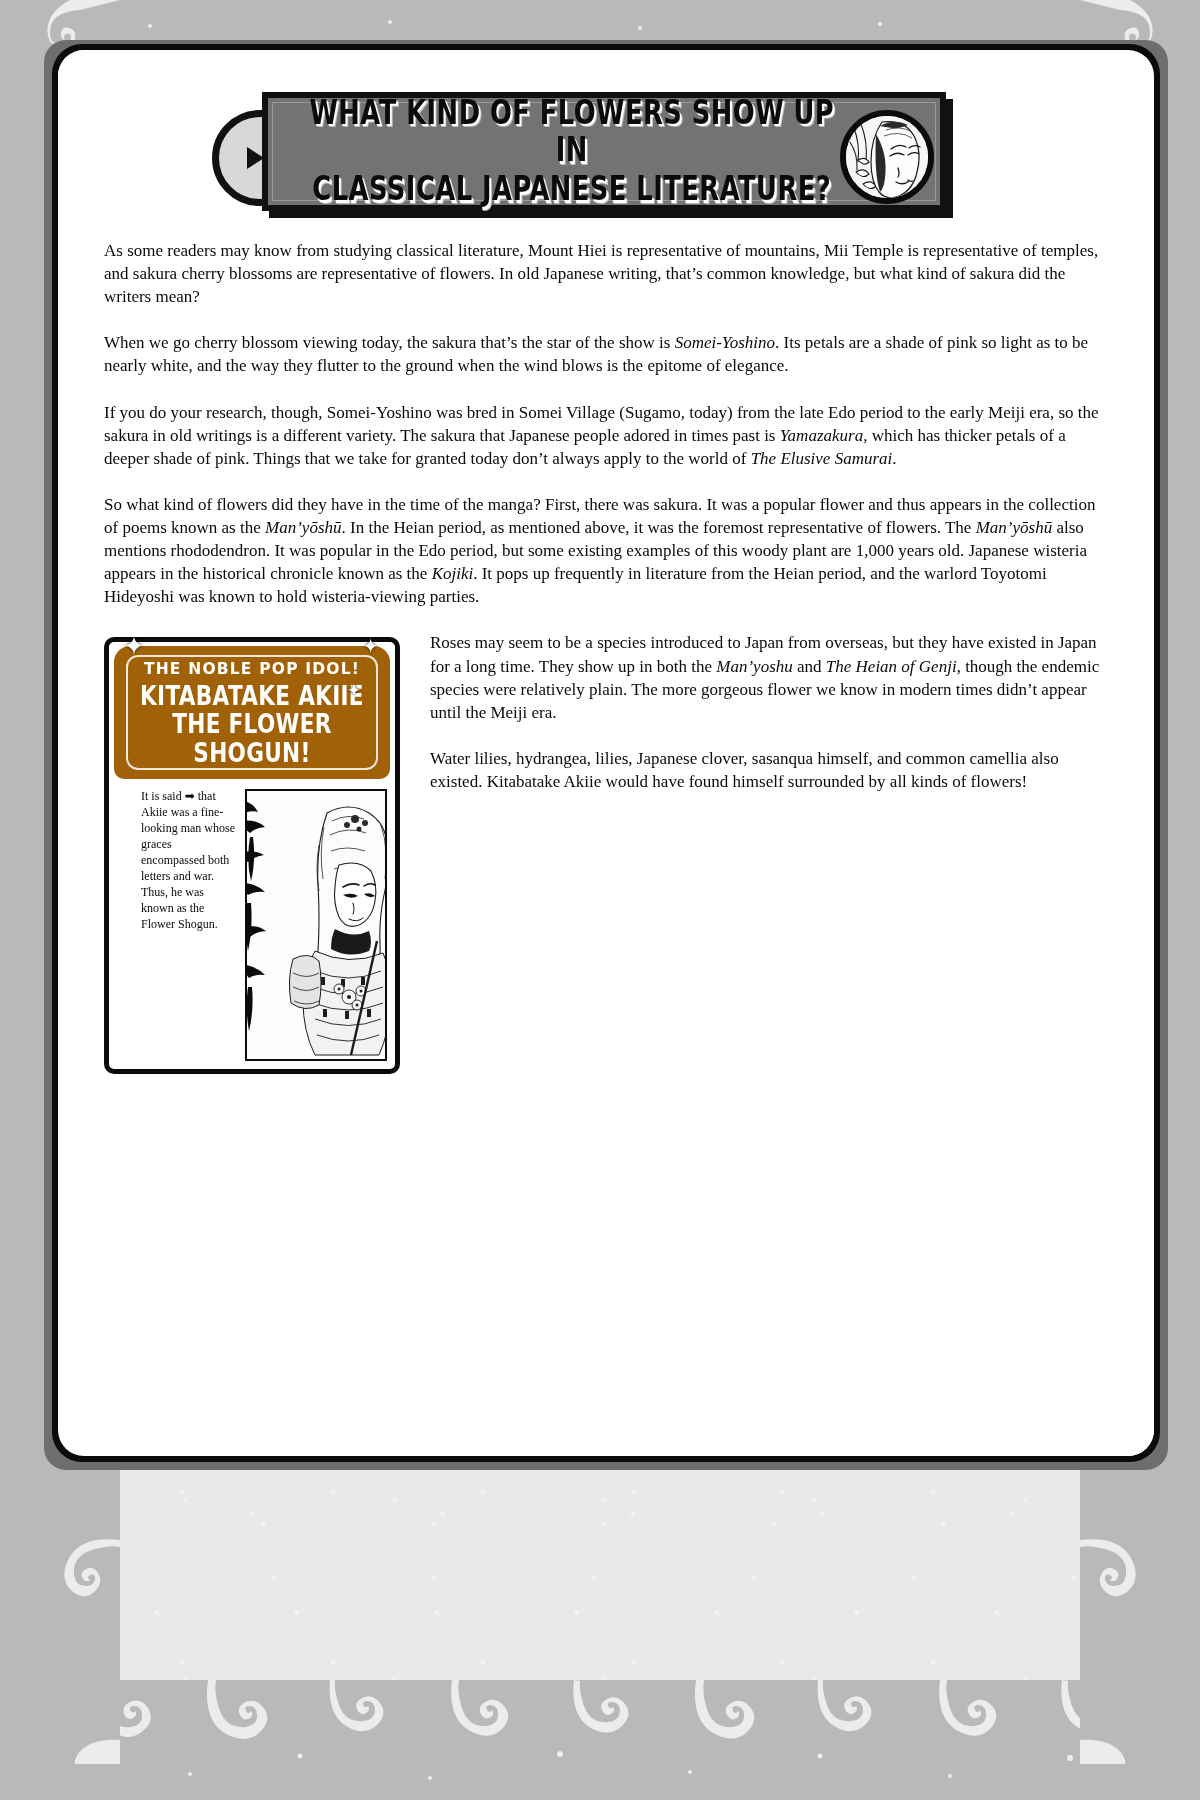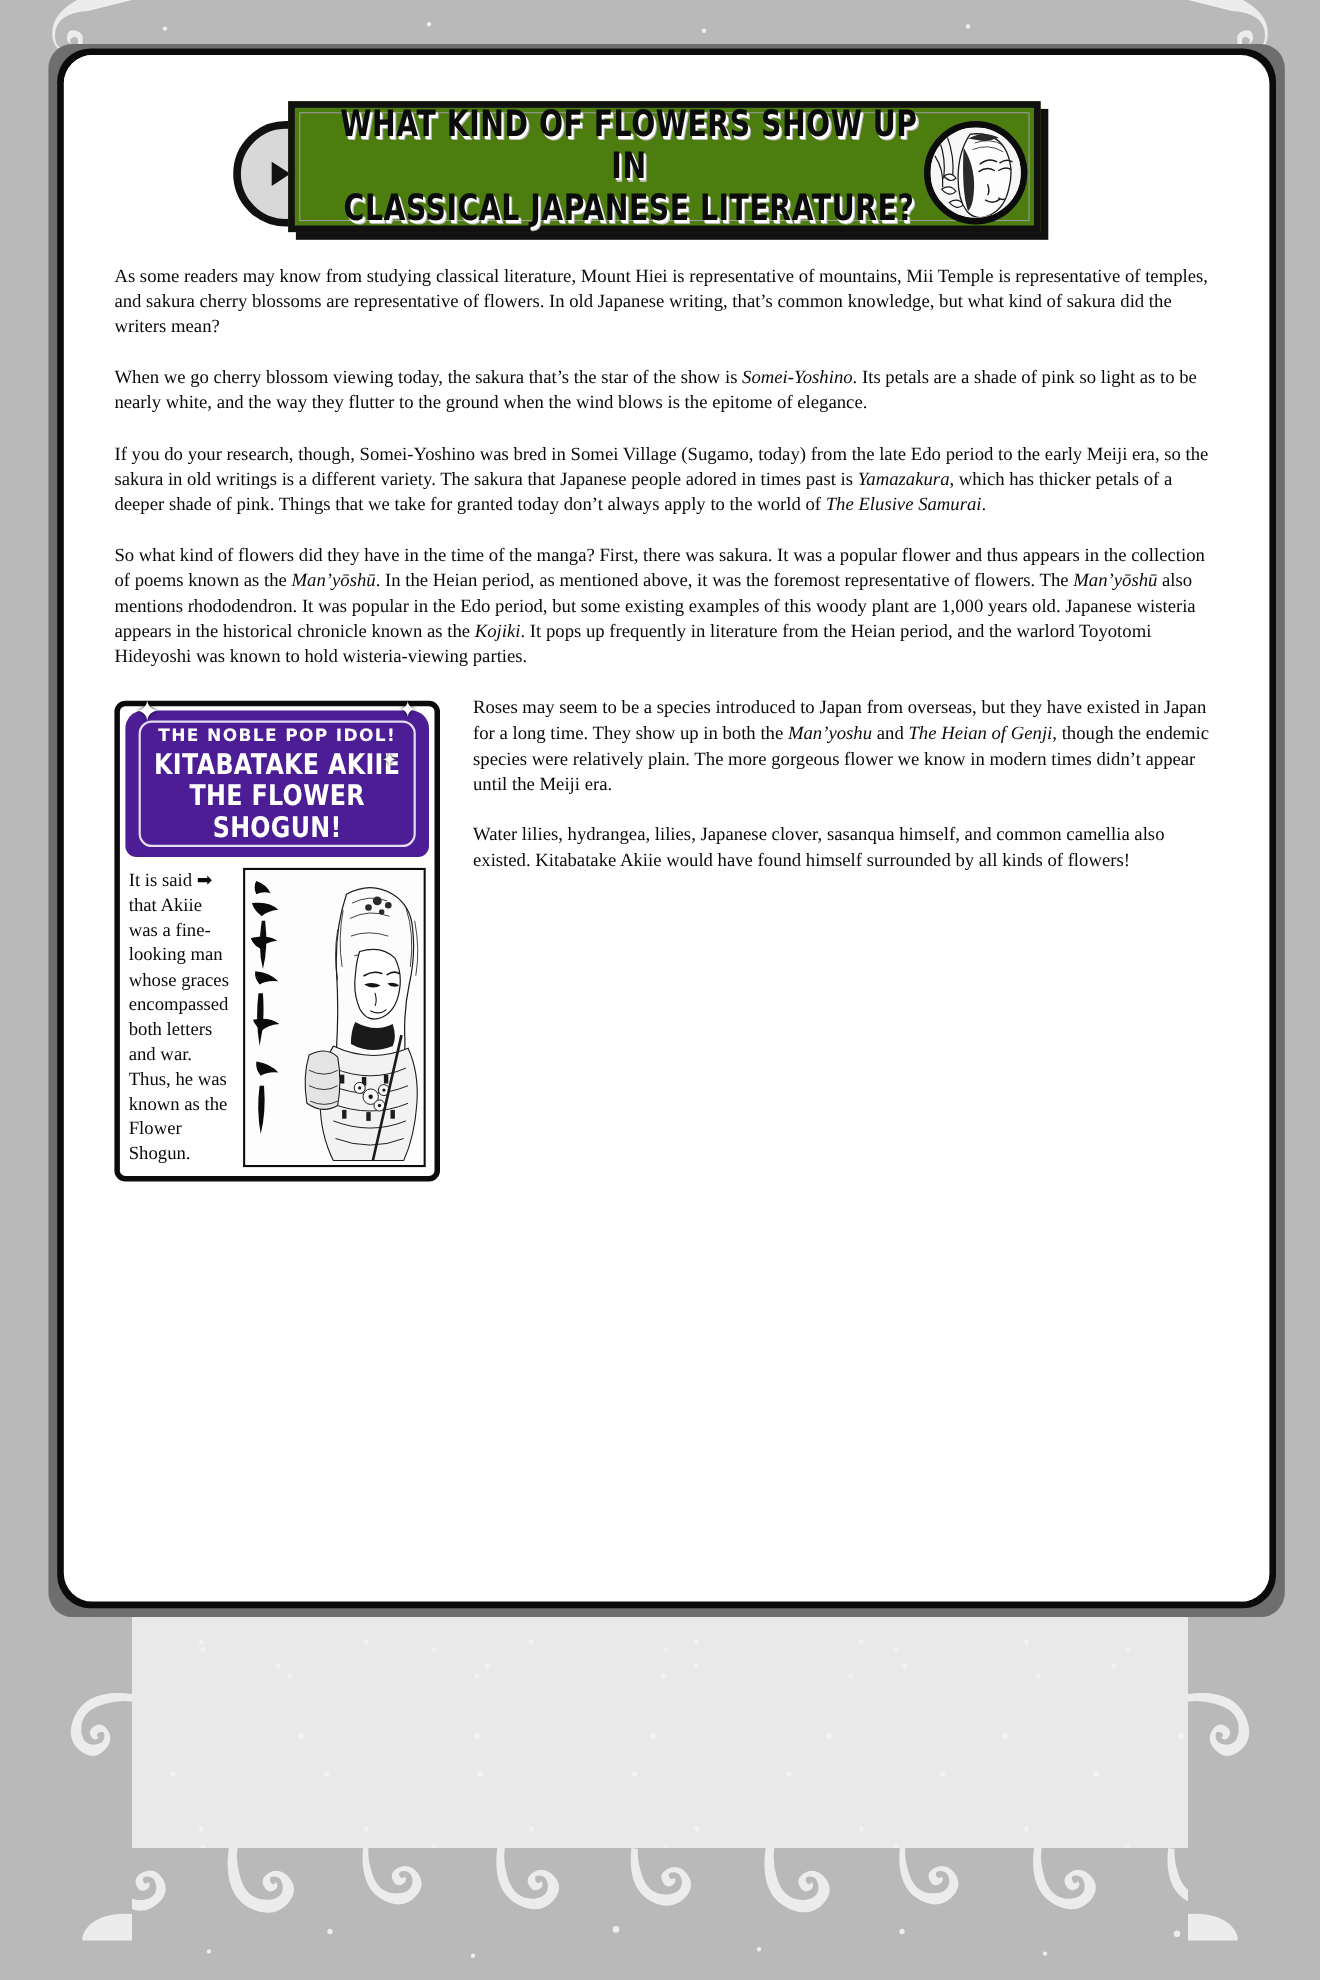--- a/index.html
+++ b/index.html
@@ -114,21 +114,21 @@
     transform: translateY(-50%);
     width: 0; height: 0;
     border-left: 17px solid #111;
     border-top: 11px solid transparent;
     border-bottom: 11px solid transparent;
   }
   .banner-box {
     position: absolute;
     left: 6px; top: 0;
     right: 0; bottom: 6px;
-    background: #4d7c0f;
+    background: #737373;
     border: 6px solid #111;
     box-shadow: 7px 7px 0 #111;
     z-index: 2;
   }
   .banner-box-inner {
     position: absolute;
     inset: 4px;
     border: 1px solid #9a9a9a;
     display: flex;
     align-items: center;
@@ -178,21 +178,21 @@
   }
   .card-frame {
     position: relative;
     background: #ffffff;
     border: 5px solid #0b0b0b;
     border-radius: 10px;
     padding: 8px;
   }
   .card-head {
     position: relative;
-    background: #4c1d95;
+    background: #a16207;
     border-radius: 16px 16px 10px 10px;
     padding: 14px 10px 16px 10px;
     text-align: center;
     margin: -4px -3px 10px -3px;
   }
   .card-head-rule {
     position: absolute;
     left: 12px; right: 12px; top: 9px; bottom: 9px;
     border: 2px solid #ffffff;
     border-radius: 12px;
@@ -227,23 +227,24 @@
     z-index: 4;
     text-shadow: 0 0 3px #000;
   }
   .spark.s1 { left: 14px; top: -8px; }
   .spark.s2 { right: 16px; top: -6px; font-size: 20px; }
   .spark.s3 { right: 34px; top: 40px; font-size: 17px; }
 
   .card-body { display: flex; gap: 8px; }
   .card-caption {
     width: 96px;
-    font-size: 17px;
+    font-size: 12px;
     line-height: 1.33;
     color: #0a0a0a;
+    margin-left: 24px;
   }
   .card-art {
     flex: 1;
     border: 2px solid #0b0b0b;
     background: #fdfdfd;
     position: relative;
     min-height: 268px;
     overflow: hidden;
   }
 

